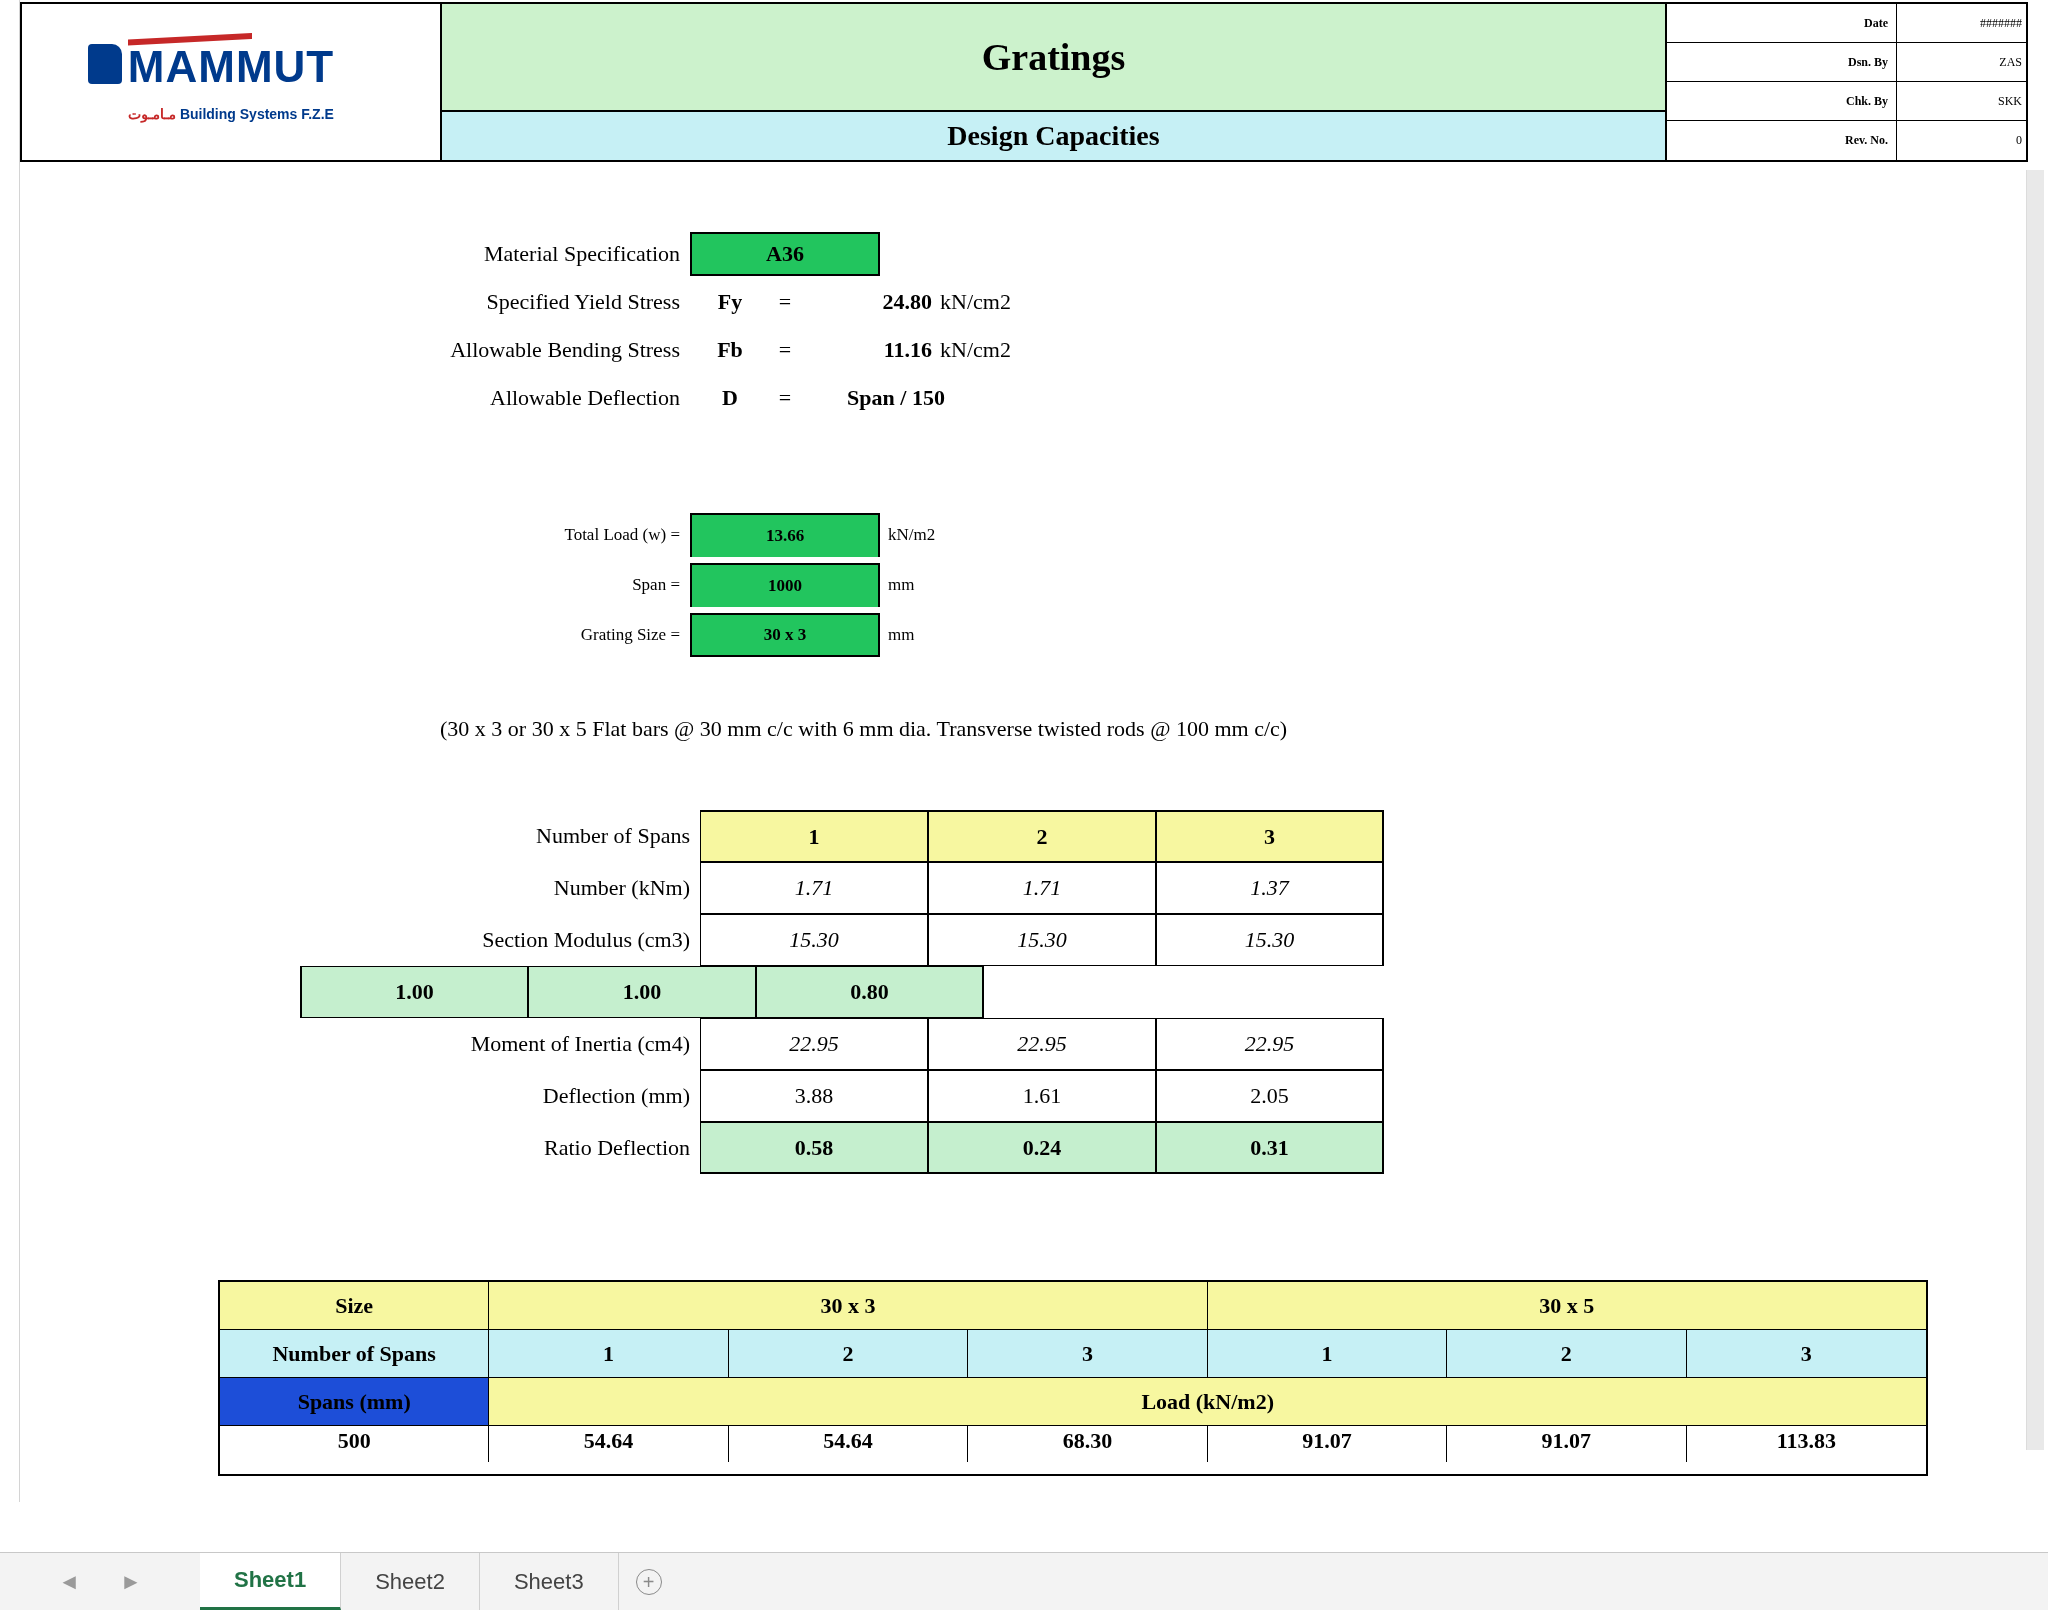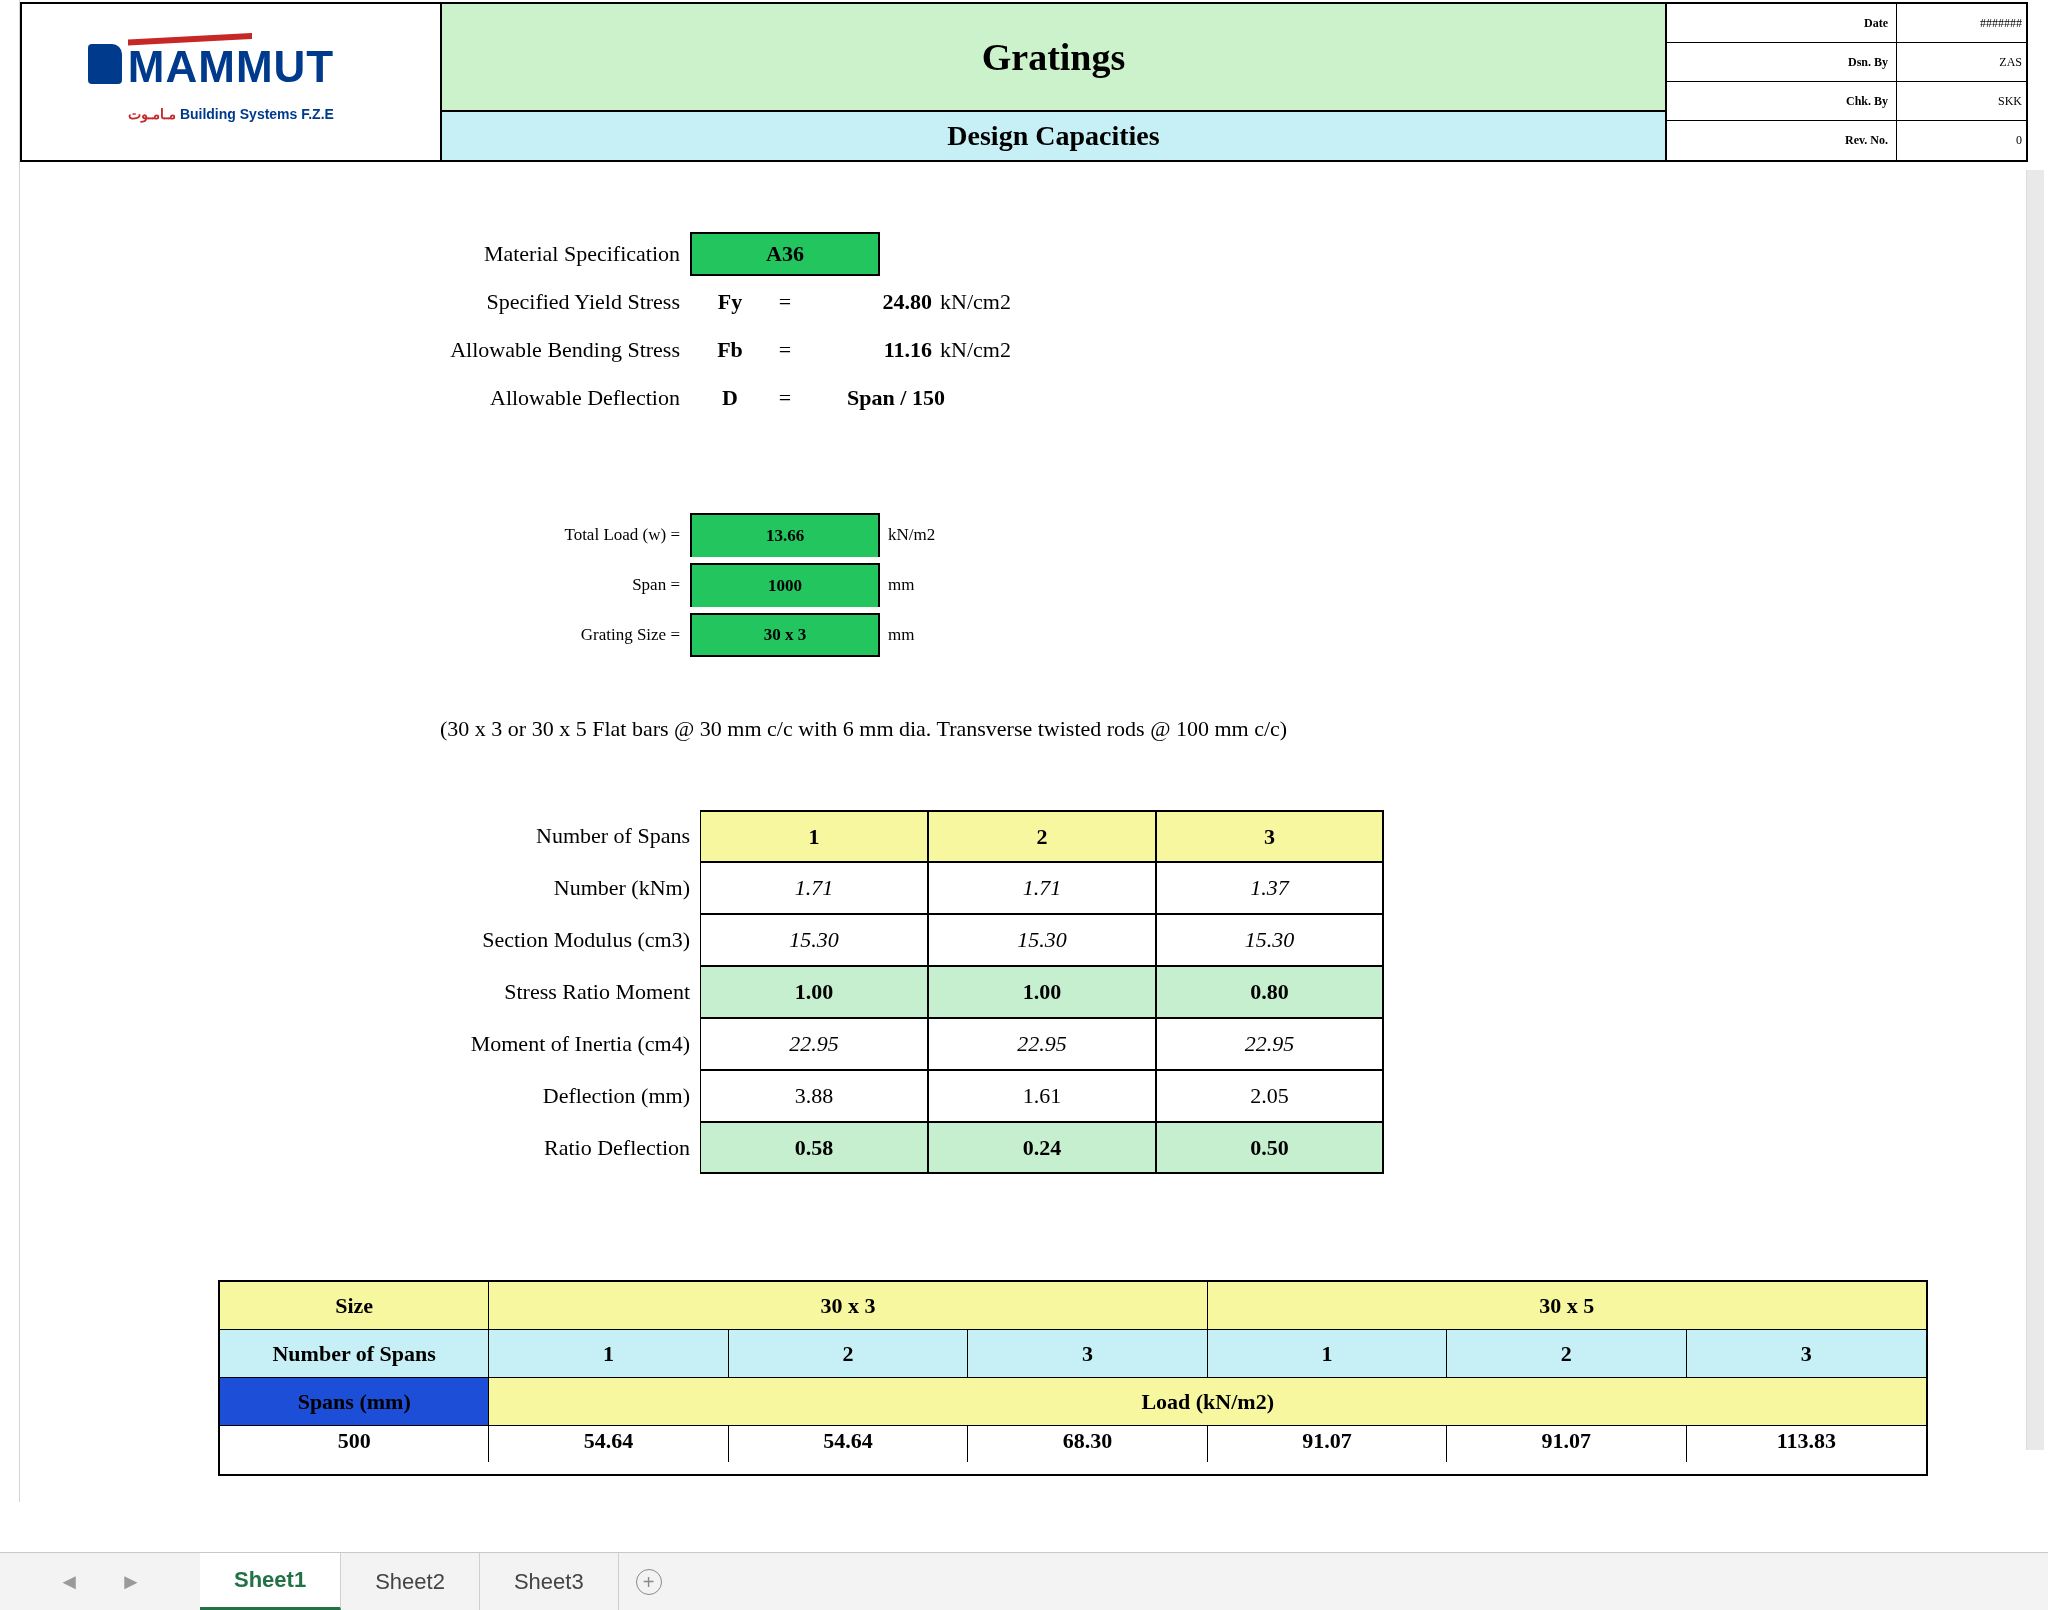--- a/index.html
+++ b/index.html
@@ -178,42 +178,41 @@
       <div class="cell it">1.71</div>
       <div class="cell it">1.37</div>
     </div>
   <div class="row">
       <div class="lbl">Section Modulus (cm3)</div>
       <div class="cell it">15.30</div>
       <div class="cell it">15.30</div>
       <div class="cell it">15.30</div>
     </div>
   <div class="row">
-      <div class="lbl">Stress Ratio Moment</div>
       <div class="cell grn">1.00</div>
       <div class="cell grn">1.00</div>
       <div class="cell grn">0.80</div>
     </div>
   <div class="row">
       <div class="lbl">Moment of Inertia (cm4)</div>
       <div class="cell it">22.95</div>
       <div class="cell it">22.95</div>
       <div class="cell it">22.95</div>
     </div>
   <div class="row">
       <div class="lbl">Deflection (mm)</div>
       <div class="cell">3.88</div>
       <div class="cell">1.61</div>
       <div class="cell">2.05</div>
     </div>
   <div class="row">
       <div class="lbl">Ratio Deflection</div>
       <div class="cell grn">0.58</div>
       <div class="cell grn">0.24</div>
-      <div class="cell grn">0.50</div>
+      <div class="cell grn">0.31</div>
     </div>
 </div>
 
 <div class="loadtbl">
   <div class="lrow">
     <div class="c-size">Size</div>
     <div class="c-group">30 x 3</div>
     <div class="c-group">30 x 5</div>
   </div>
   <div class="lrow">

